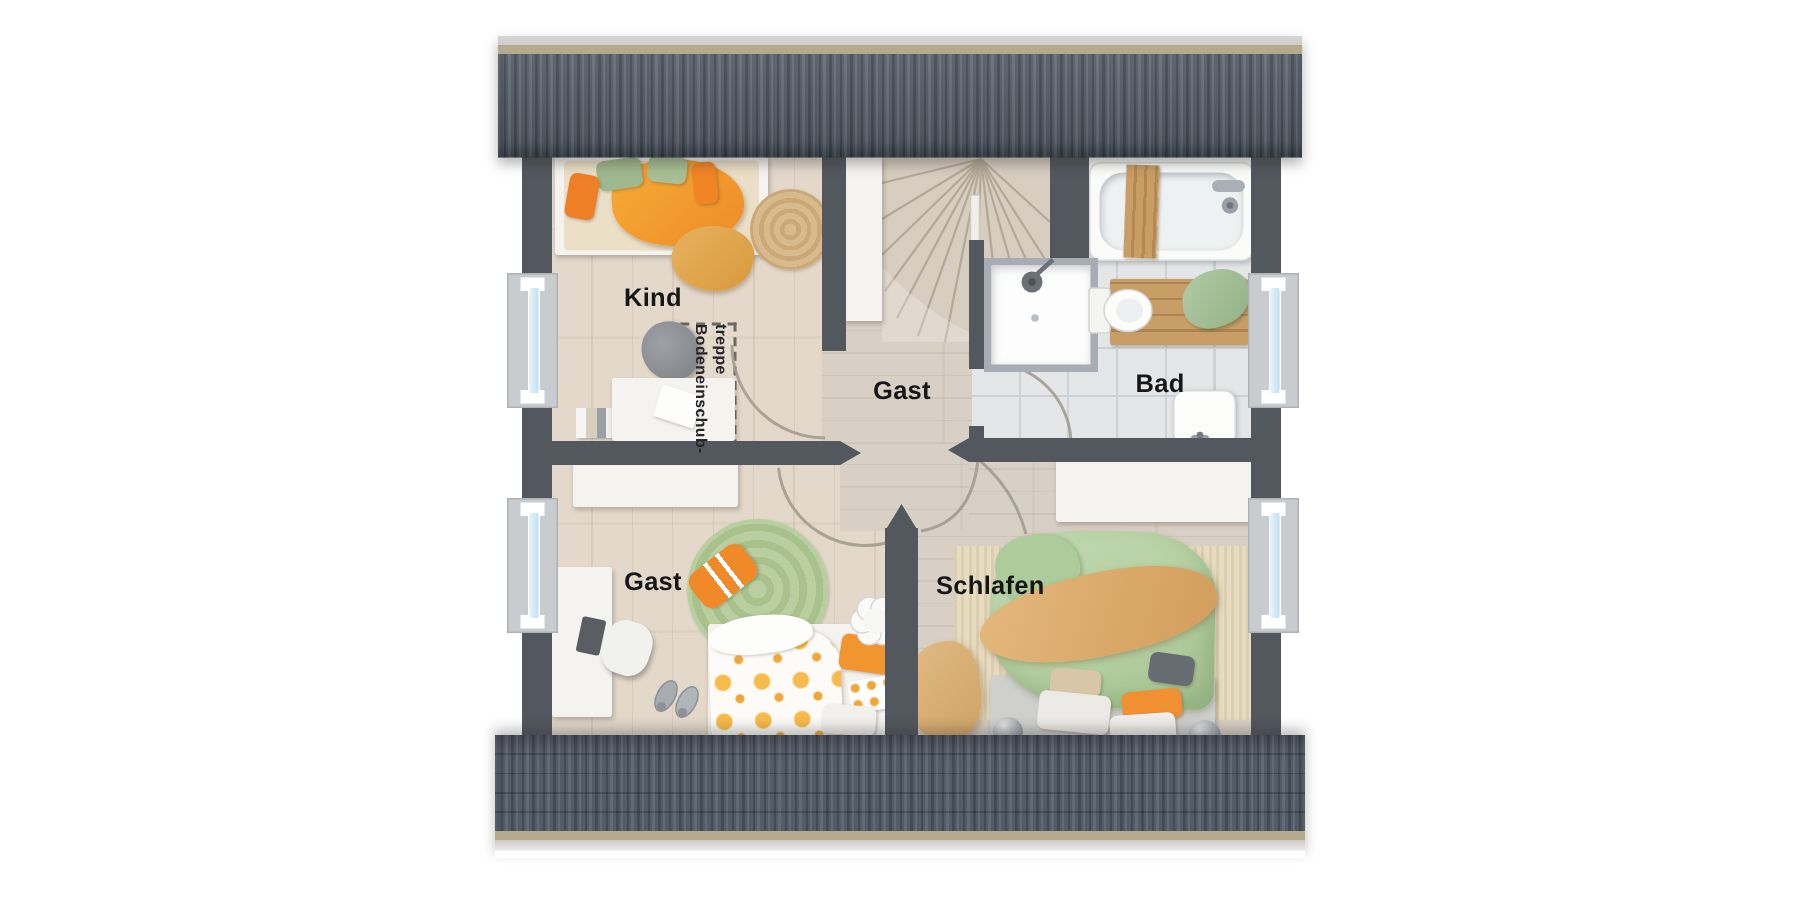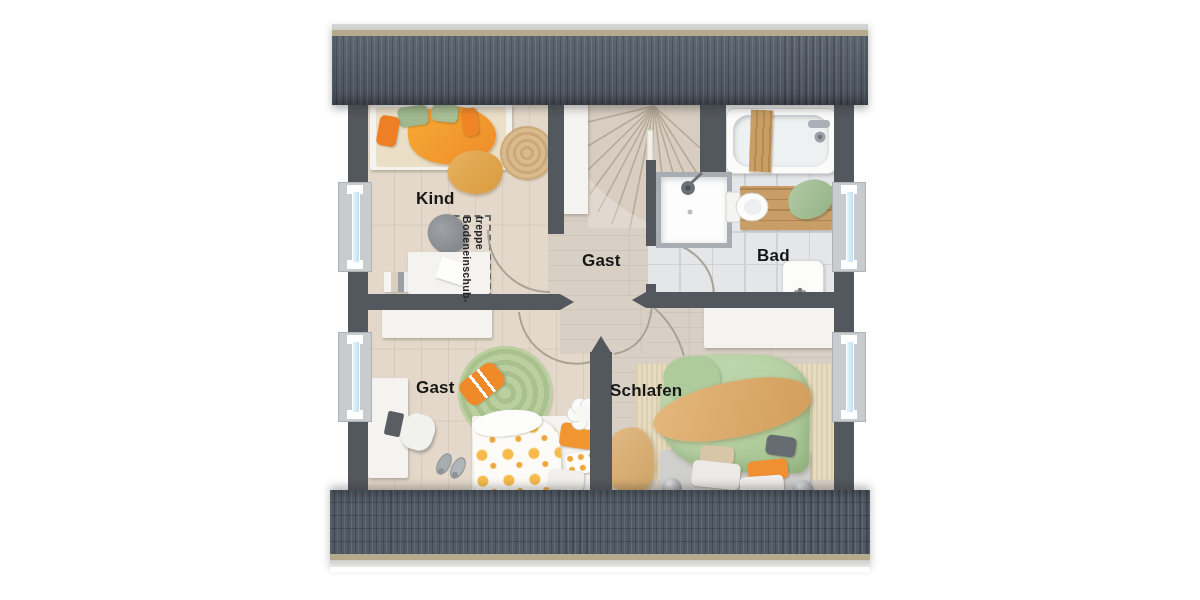--- a/index.html
+++ b/index.html
@@ -205,21 +205,21 @@
   <div class="abs win" style="left:832px;top:332px;width:32px;height:88px;background:var(--window_frame);border:1px solid #aeb2b5;">
     <div style="position:absolute;left:8px;top:2px;width:16px;height:9px;background:#fff;"></div>
     <div style="position:absolute;left:8px;bottom:2px;width:16px;height:9px;background:#fff;"></div>
     <div style="position:absolute;left:13px;top:8px;width:6px;height:70px;background:linear-gradient(90deg,#e8f4fa,var(--window_glass));border:1px solid #fff;"></div>
   </div>
 
   <div class="lbl" style="left:416px;top:189px;">Kind</div>
   <div class="lbl" style="left:582px;top:251px;">Gast</div>
   <div class="lbl" style="left:757px;top:246px;">Bad</div>
   <div class="lbl" style="left:416px;top:378px;">Gast</div>
-  <div class="lbl" style="left:610px;top:381px;">Schlafen</div>
+  <div class="lbl" style="left:624px;top:381px;">Schlafen</div>
   <div class="vlabel" style="left:460px;top:216px;height:80px;">
     <span>Bodeneinschub-</span>
     <span>treppe</span>
   </div>
 
   <div class="abs roof" style="left:332px;top:24px;width:536px;height:81px;box-shadow:0 4px 8px rgba(40,40,40,.35);">
     <div style="position:absolute;left:0;top:0;width:100%;height:6px;background:linear-gradient(180deg,#d6d6d4,var(--roof_ridge));"></div>
     <div style="position:absolute;left:0;top:6px;width:100%;height:6px;background:var(--roof_trim);"></div>
     <div class="tiles-v" style="position:absolute;left:0;top:12px;width:100%;height:69px;box-shadow:inset 0 -6px 8px rgba(0,0,0,.25);"></div>
   </div>

